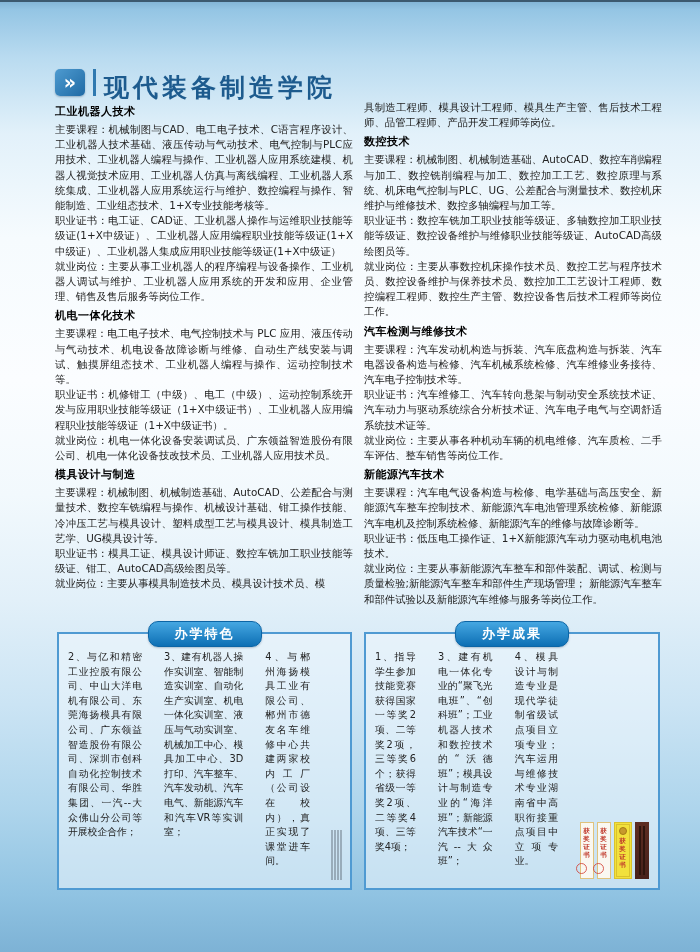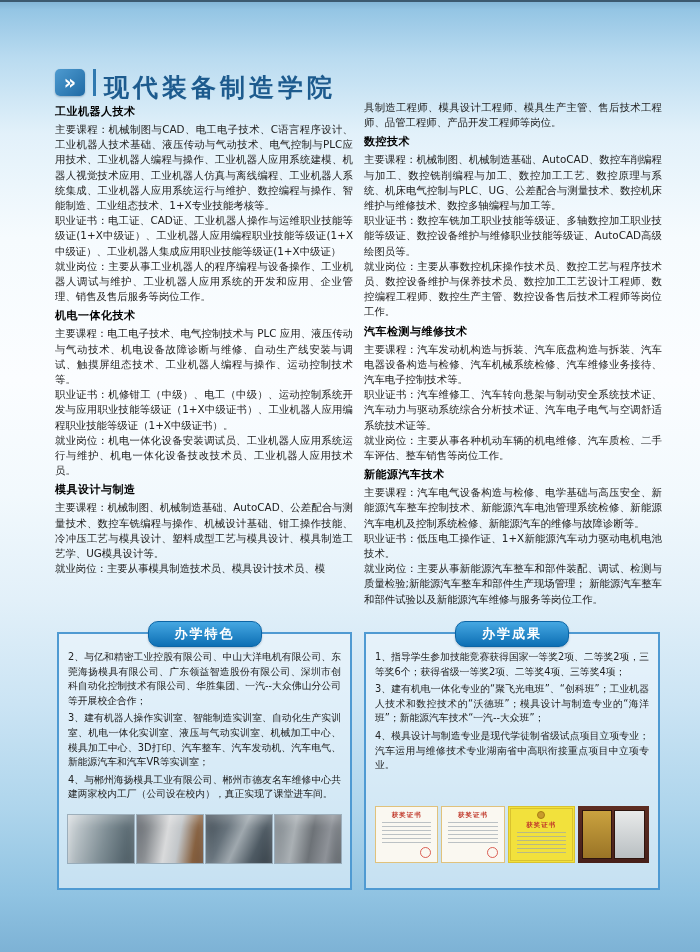--- a/index.html
+++ b/index.html
@@ -26,21 +26,21 @@
     font-size:25px; font-weight:bold; color:#1d5b8e; letter-spacing:4px; line-height:28px;margin-top:12px;
   }
   .columns{ position:absolute; top:98px; left:55px; width:608px; display:flex; gap:11px; }
   .col{ width:298px; text-align:justify; font-size:10.4px; line-height:15.2px;
         color:#232323; word-break:break-all; }
   .col h2{ font-size:11px; line-height:18px; color:#000; margin:3px 0 1px; letter-spacing:.5px; }
   .col p{ margin:0; }
   .box{
     position:absolute; top:630px; height:258px;
     border:2px solid #4f9ad2; background:rgba(240,248,253,.55);
-    display:flex; flex-direction:column; padding:16px 9px 24px; 
+    display:flex; padding:16px 9px 8px;gap:22px; 
   }
   .box-feature{ left:57px; width:295px; }
   .box-achievement{ left:364px; width:296px; }
   .box-tab{
     position:absolute; top:-13px; left:50%; transform:translateX(-50%);
     background:linear-gradient(180deg,#45a7e2,#0d6fb4);
     border:1px solid #0c65a5; border-radius:10px;
     color:#fff; font-weight:bold; font-size:13px; letter-spacing:2px;
     padding:3px 26px; white-space:nowrap; box-shadow:0 1px 2px rgba(0,40,80,.25);
   }
@@ -85,25 +85,26 @@
     <section>
       <h2>工业机器人技术</h2>
       <p>主要课程：机械制图与CAD、电工电子技术、C语言程序设计、工业机器人技术基础、液压传动与气动技术、电气控制与PLC应用技术、工业机器人编程与操作、工业机器人应用系统建模、机器人视觉技术应用、工业机器人仿真与离线编程、工业机器人系统集成、工业机器人应用系统运行与维护、数控编程与操作、智能制造、工业组态技术、1+X专业技能考核等。</p>
       <p>职业证书：电工证、CAD证、工业机器人操作与运维职业技能等级证(1+X中级证）、工业机器人应用编程职业技能等级证(1+X中级证）、工业机器人集成应用职业技能等级证(1+X中级证）</p>
       <p>就业岗位：主要从事工业机器人的程序编程与设备操作、工业机器人调试与维护、工业机器人应用系统的开发和应用、企业管理、销售及售后服务等岗位工作。</p>
     </section>
     <section>
       <h2>机电一体化技术</h2>
       <p>主要课程：电工电子技术、电气控制技术与 PLC 应用、液压传动与气动技术、机电设备故障诊断与维修、自动生产线安装与调试、触摸屏组态技术、工业机器人编程与操作、运动控制技术等。</p>
       <p>职业证书：机修钳工（中级）、电工（中级）、运动控制系统开发与应用职业技能等级证（1+X中级证书）、工业机器人应用编程职业技能等级证（1+X中级证书）。</p>
-      <p>就业岗位：机电一体化设备安装调试员、工业机器人应用系统运行与维护、机电一体化设备技改技术员、工业机器人应用技术员。</p>
+      <p>就业岗位：机电一体化设备安装调试员、广东领益智造股份有限公司、机电一体化设备技改技术员、工业机器人应用技术员。</p>
     </section>
     <section>
       <h2>模具设计与制造</h2>
       <p>主要课程：机械制图、机械制造基础、AutoCAD、公差配合与测量技术、数控车铣编程与操作、机械设计基础、钳工操作技能、冷冲压工艺与模具设计、塑料成型工艺与模具设计、模具制造工艺学、UG模具设计等。</p>
+      <p>职业证书：模具工证、模具设计师证、数控车铣加工职业技能等级证、钳工、AutoCAD高级绘图员等。</p>
       <p>就业岗位：主要从事模具制造技术员、模具设计技术员、模</p>
     </section>
   </div>
 
   <div class="col">
     <p>具制造工程师、模具设计工程师、模具生产主管、售后技术工程师、品管工程师、产品开发工程师等岗位。</p>
     <section>
       <h2>数控技术</h2>
       <p>主要课程：机械制图、机械制造基础、AutoCAD、数控车削编程与加工、数控铣削编程与加工、数控加工工艺、数控原理与系统、机床电气控制与PLC、UG、公差配合与测量技术、数控机床维护与维修技术、数控多轴编程与加工等。</p>
       <p>职业证书：数控车铣加工职业技能等级证、多轴数控加工职业技能等级证、数控设备维护与维修职业技能等级证、AutoCAD高级绘图员等。</p>

